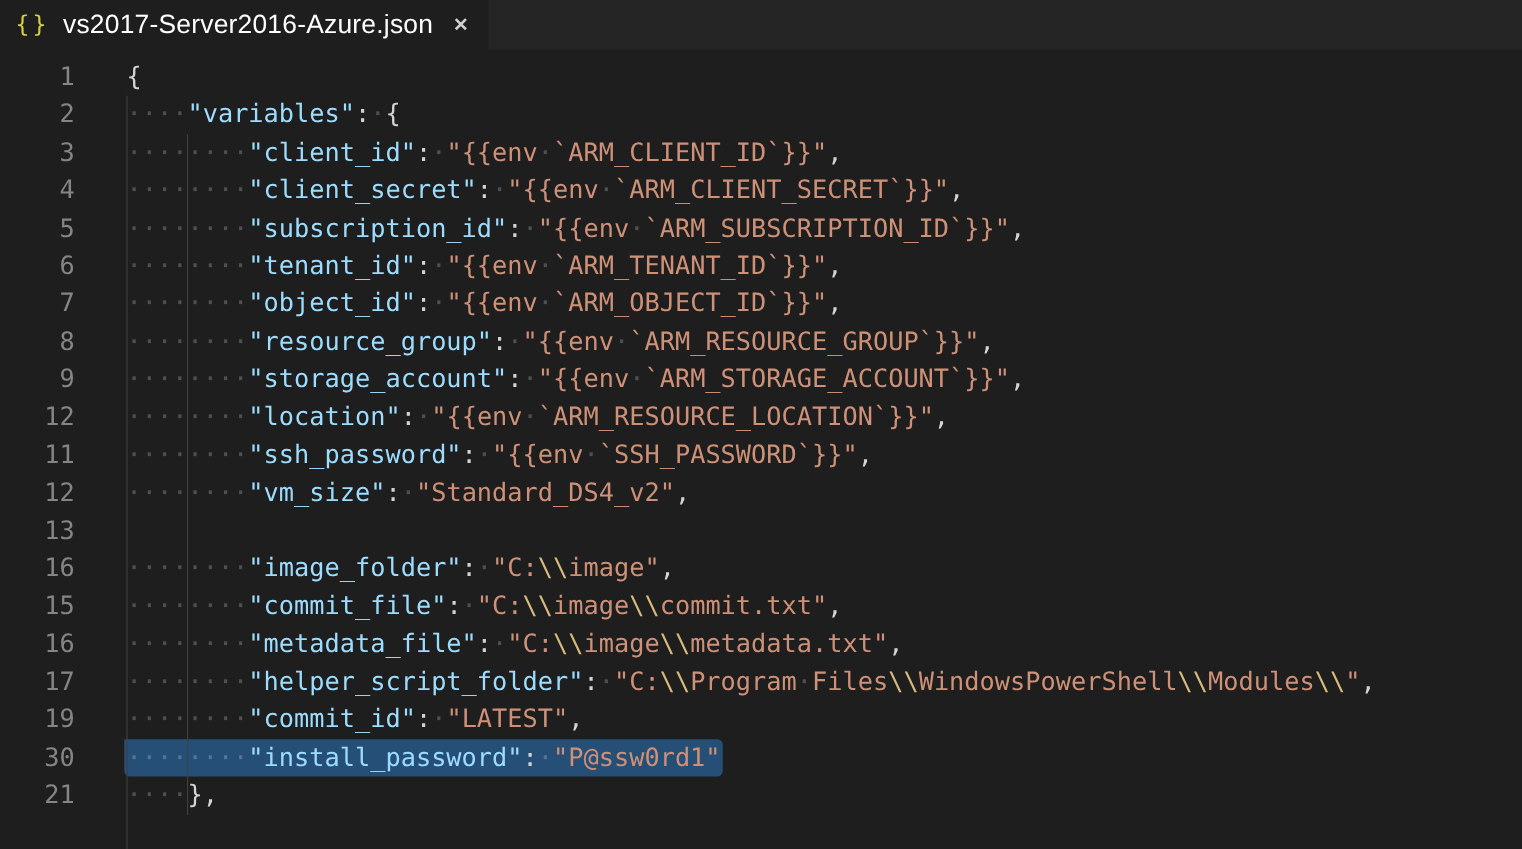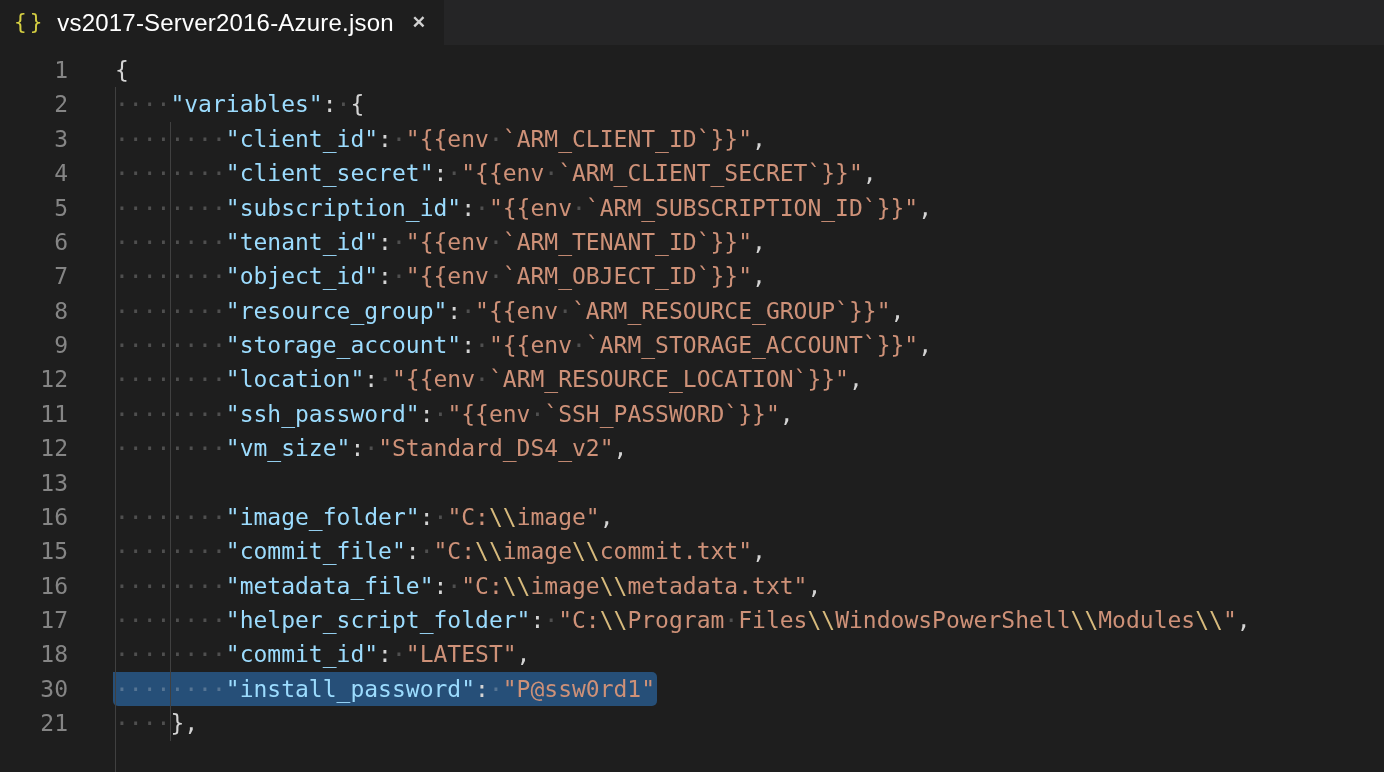--- a/index.html
+++ b/index.html
@@ -120,18 +120,18 @@
       <div class="line"><div class="num">8</div><div class="code"><span class="tok-ws">········</span><span class="tok-key">"resource_group"</span><span class="tok-pun">:</span><span class="tok-ws">·</span><span class="tok-str">"{{env</span><span class="tok-ws">·</span><span class="tok-str">`ARM_RESOURCE_GROUP`}}"</span><span class="tok-pun">,</span></div></div>
       <div class="line"><div class="num">9</div><div class="code"><span class="tok-ws">········</span><span class="tok-key">"storage_account"</span><span class="tok-pun">:</span><span class="tok-ws">·</span><span class="tok-str">"{{env</span><span class="tok-ws">·</span><span class="tok-str">`ARM_STORAGE_ACCOUNT`}}"</span><span class="tok-pun">,</span></div></div>
       <div class="line"><div class="num">12</div><div class="code"><span class="tok-ws">········</span><span class="tok-key">"location"</span><span class="tok-pun">:</span><span class="tok-ws">·</span><span class="tok-str">"{{env</span><span class="tok-ws">·</span><span class="tok-str">`ARM_RESOURCE_LOCATION`}}"</span><span class="tok-pun">,</span></div></div>
       <div class="line"><div class="num">11</div><div class="code"><span class="tok-ws">········</span><span class="tok-key">"ssh_password"</span><span class="tok-pun">:</span><span class="tok-ws">·</span><span class="tok-str">"{{env</span><span class="tok-ws">·</span><span class="tok-str">`SSH_PASSWORD`}}"</span><span class="tok-pun">,</span></div></div>
       <div class="line"><div class="num">12</div><div class="code"><span class="tok-ws">········</span><span class="tok-key">"vm_size"</span><span class="tok-pun">:</span><span class="tok-ws">·</span><span class="tok-str">"Standard_DS4_v2"</span><span class="tok-pun">,</span></div></div>
       <div class="line"><div class="num">13</div><div class="code"></div></div>
       <div class="line"><div class="num">16</div><div class="code"><span class="tok-ws">········</span><span class="tok-key">"image_folder"</span><span class="tok-pun">:</span><span class="tok-ws">·</span><span class="tok-str">"C:</span><span class="tok-esc">\\</span><span class="tok-str">image"</span><span class="tok-pun">,</span></div></div>
       <div class="line"><div class="num">15</div><div class="code"><span class="tok-ws">········</span><span class="tok-key">"commit_file"</span><span class="tok-pun">:</span><span class="tok-ws">·</span><span class="tok-str">"C:</span><span class="tok-esc">\\</span><span class="tok-str">image</span><span class="tok-esc">\\</span><span class="tok-str">commit.txt"</span><span class="tok-pun">,</span></div></div>
       <div class="line"><div class="num">16</div><div class="code"><span class="tok-ws">········</span><span class="tok-key">"metadata_file"</span><span class="tok-pun">:</span><span class="tok-ws">·</span><span class="tok-str">"C:</span><span class="tok-esc">\\</span><span class="tok-str">image</span><span class="tok-esc">\\</span><span class="tok-str">metadata.txt"</span><span class="tok-pun">,</span></div></div>
       <div class="line"><div class="num">17</div><div class="code"><span class="tok-ws">········</span><span class="tok-key">"helper_script_folder"</span><span class="tok-pun">:</span><span class="tok-ws">·</span><span class="tok-str">"C:</span><span class="tok-esc">\\</span><span class="tok-str">Program</span><span class="tok-ws">·</span><span class="tok-str">Files</span><span class="tok-esc">\\</span><span class="tok-str">WindowsPowerShell</span><span class="tok-esc">\\</span><span class="tok-str">Modules</span><span class="tok-esc">\\</span><span class="tok-str">"</span><span class="tok-pun">,</span></div></div>
-      <div class="line"><div class="num">18</div><div class="code"><span class="tok-ws">········</span><span class="tok-key">"commit_id"</span><span class="tok-pun">:</span><span class="tok-ws">·</span><span class="tok-str">"LATEST"</span><span class="tok-pun">,</span></div></div>
+      <div class="line"><div class="num">19</div><div class="code"><span class="tok-ws">········</span><span class="tok-key">"commit_id"</span><span class="tok-pun">:</span><span class="tok-ws">·</span><span class="tok-str">"LATEST"</span><span class="tok-pun">,</span></div></div>
       <div class="line"><div class="num">30</div><div class="code"><span class="sel sel-last"><span class="tok-ws">········</span><span class="tok-key">"install_password"</span><span class="tok-pun">:</span><span class="tok-ws">·</span><span class="tok-str">"P@ssw0rd1"</span></span></div></div>
       <div class="line"><div class="num">21</div><div class="code"><span class="tok-ws">····</span><span class="tok-pun">},</span></div></div>
     </div>
 
 </div>
 
 </body></html>

